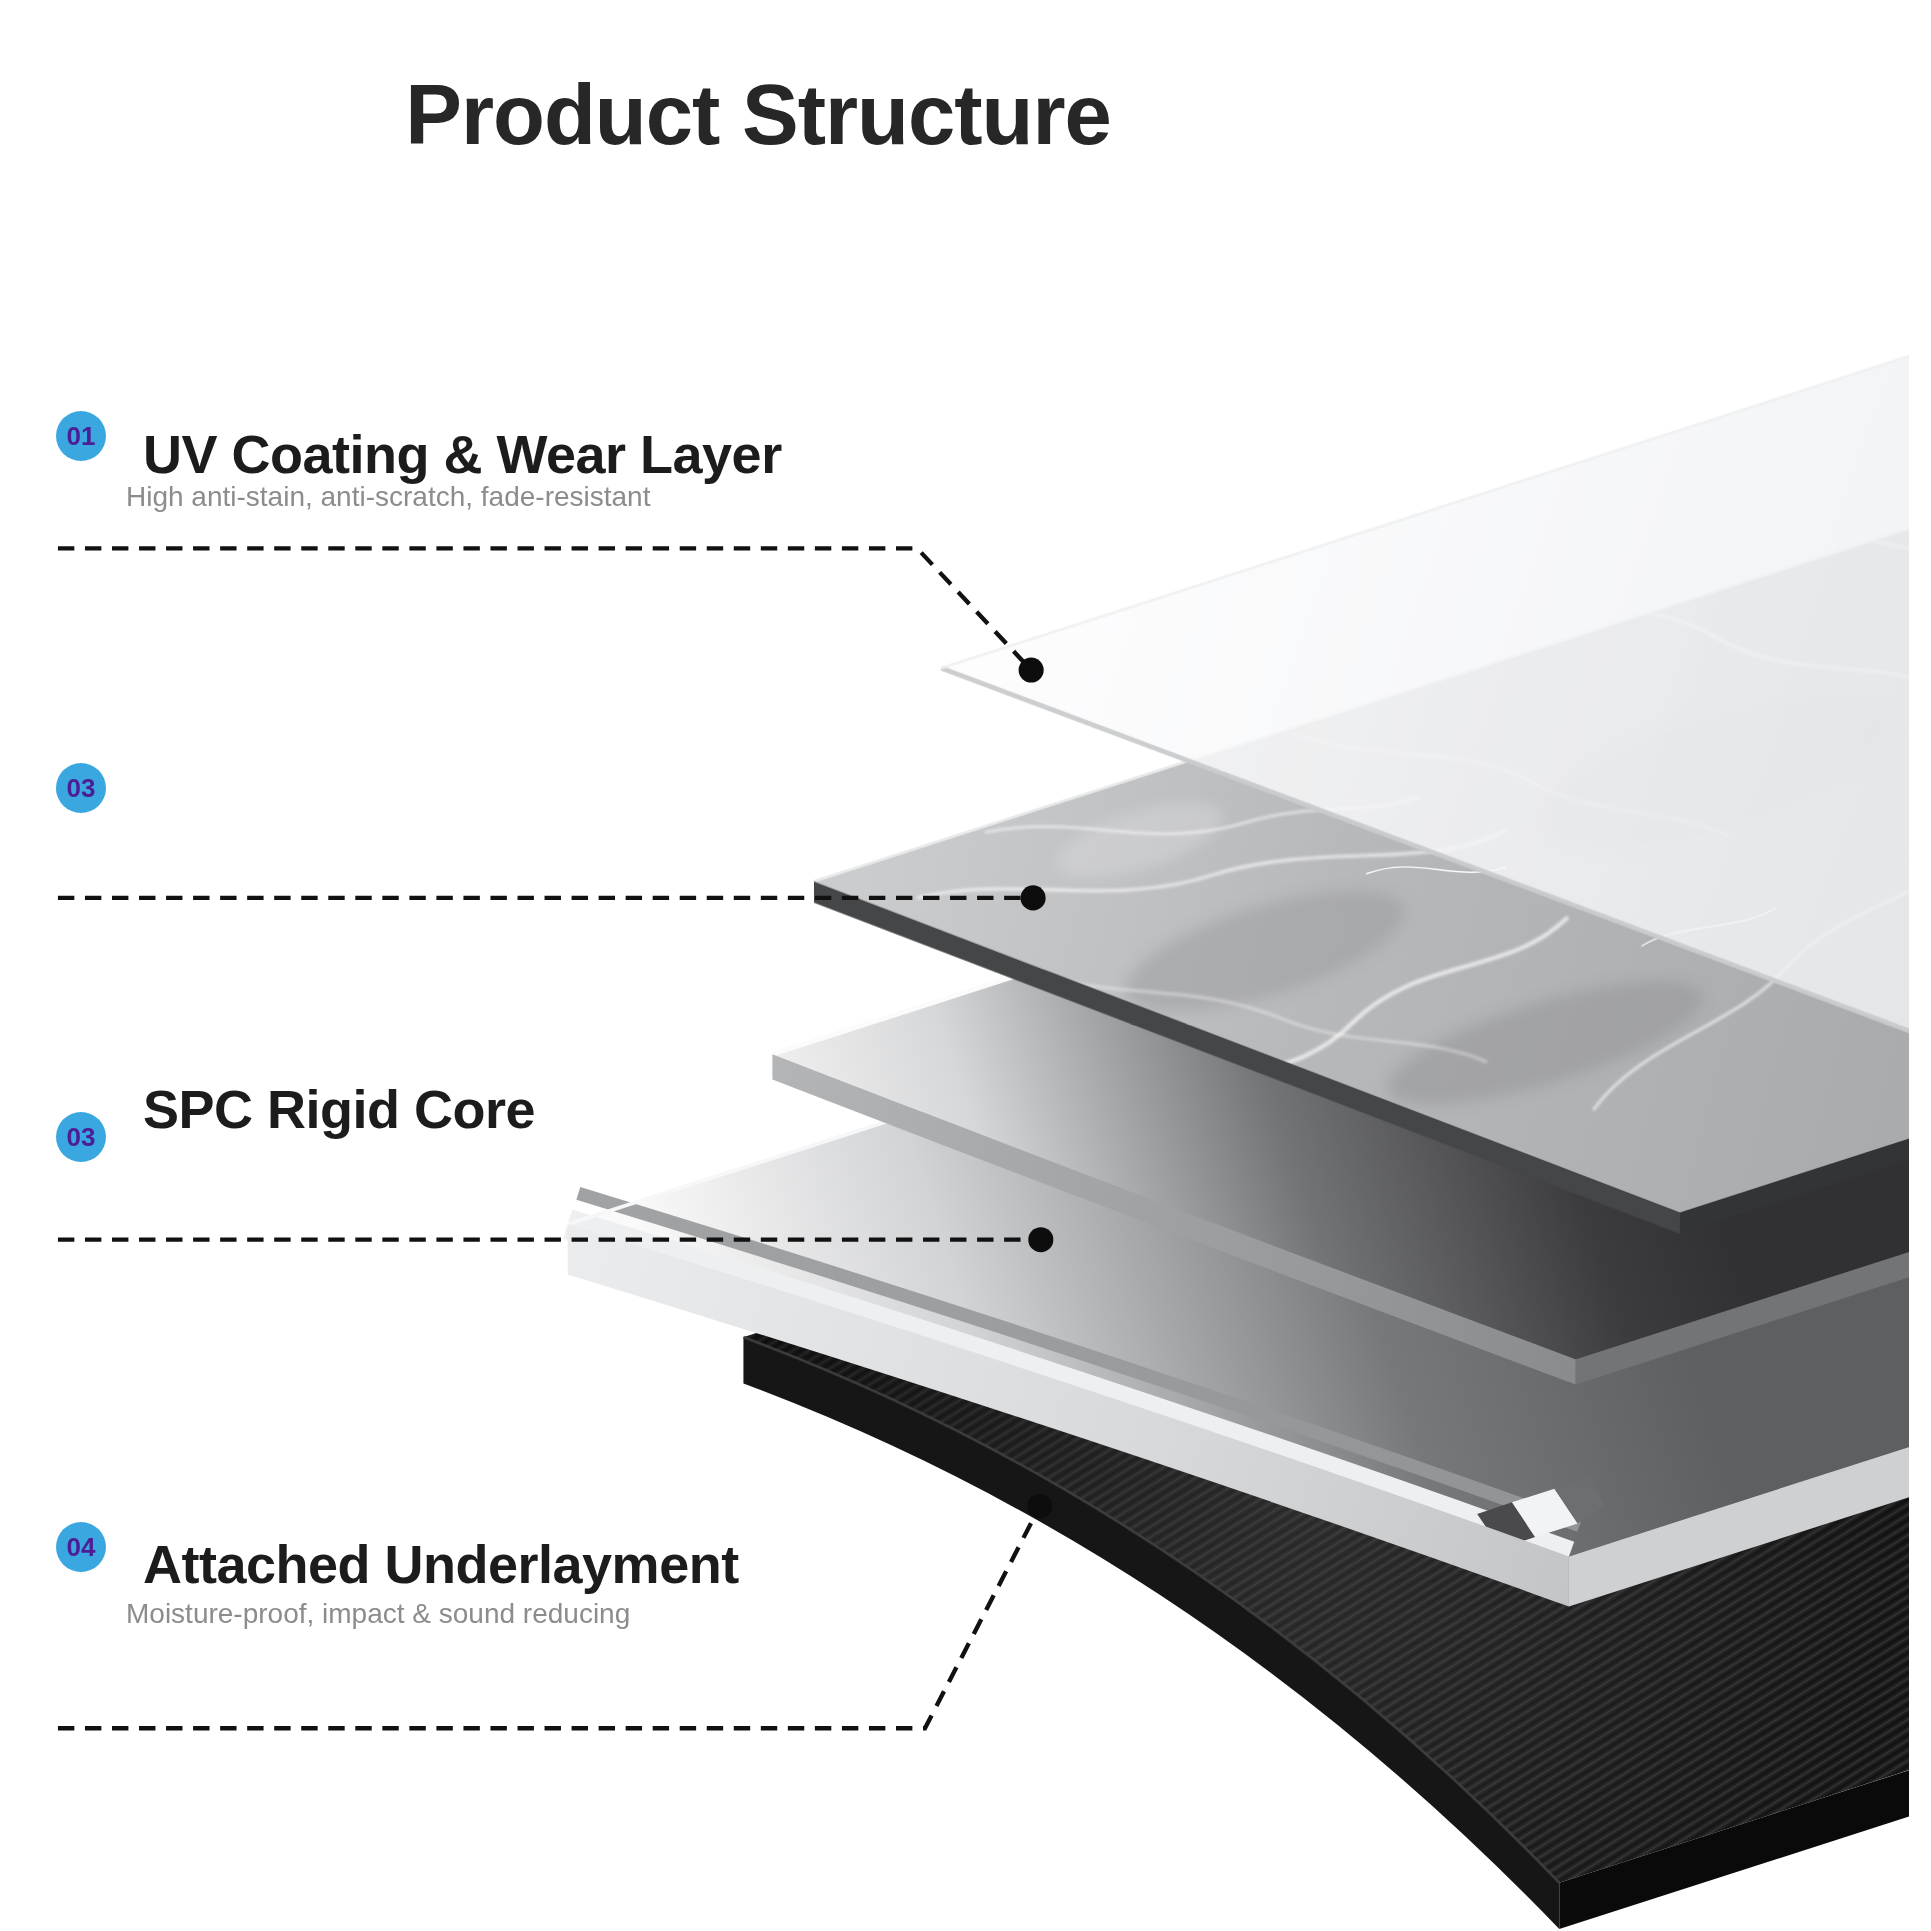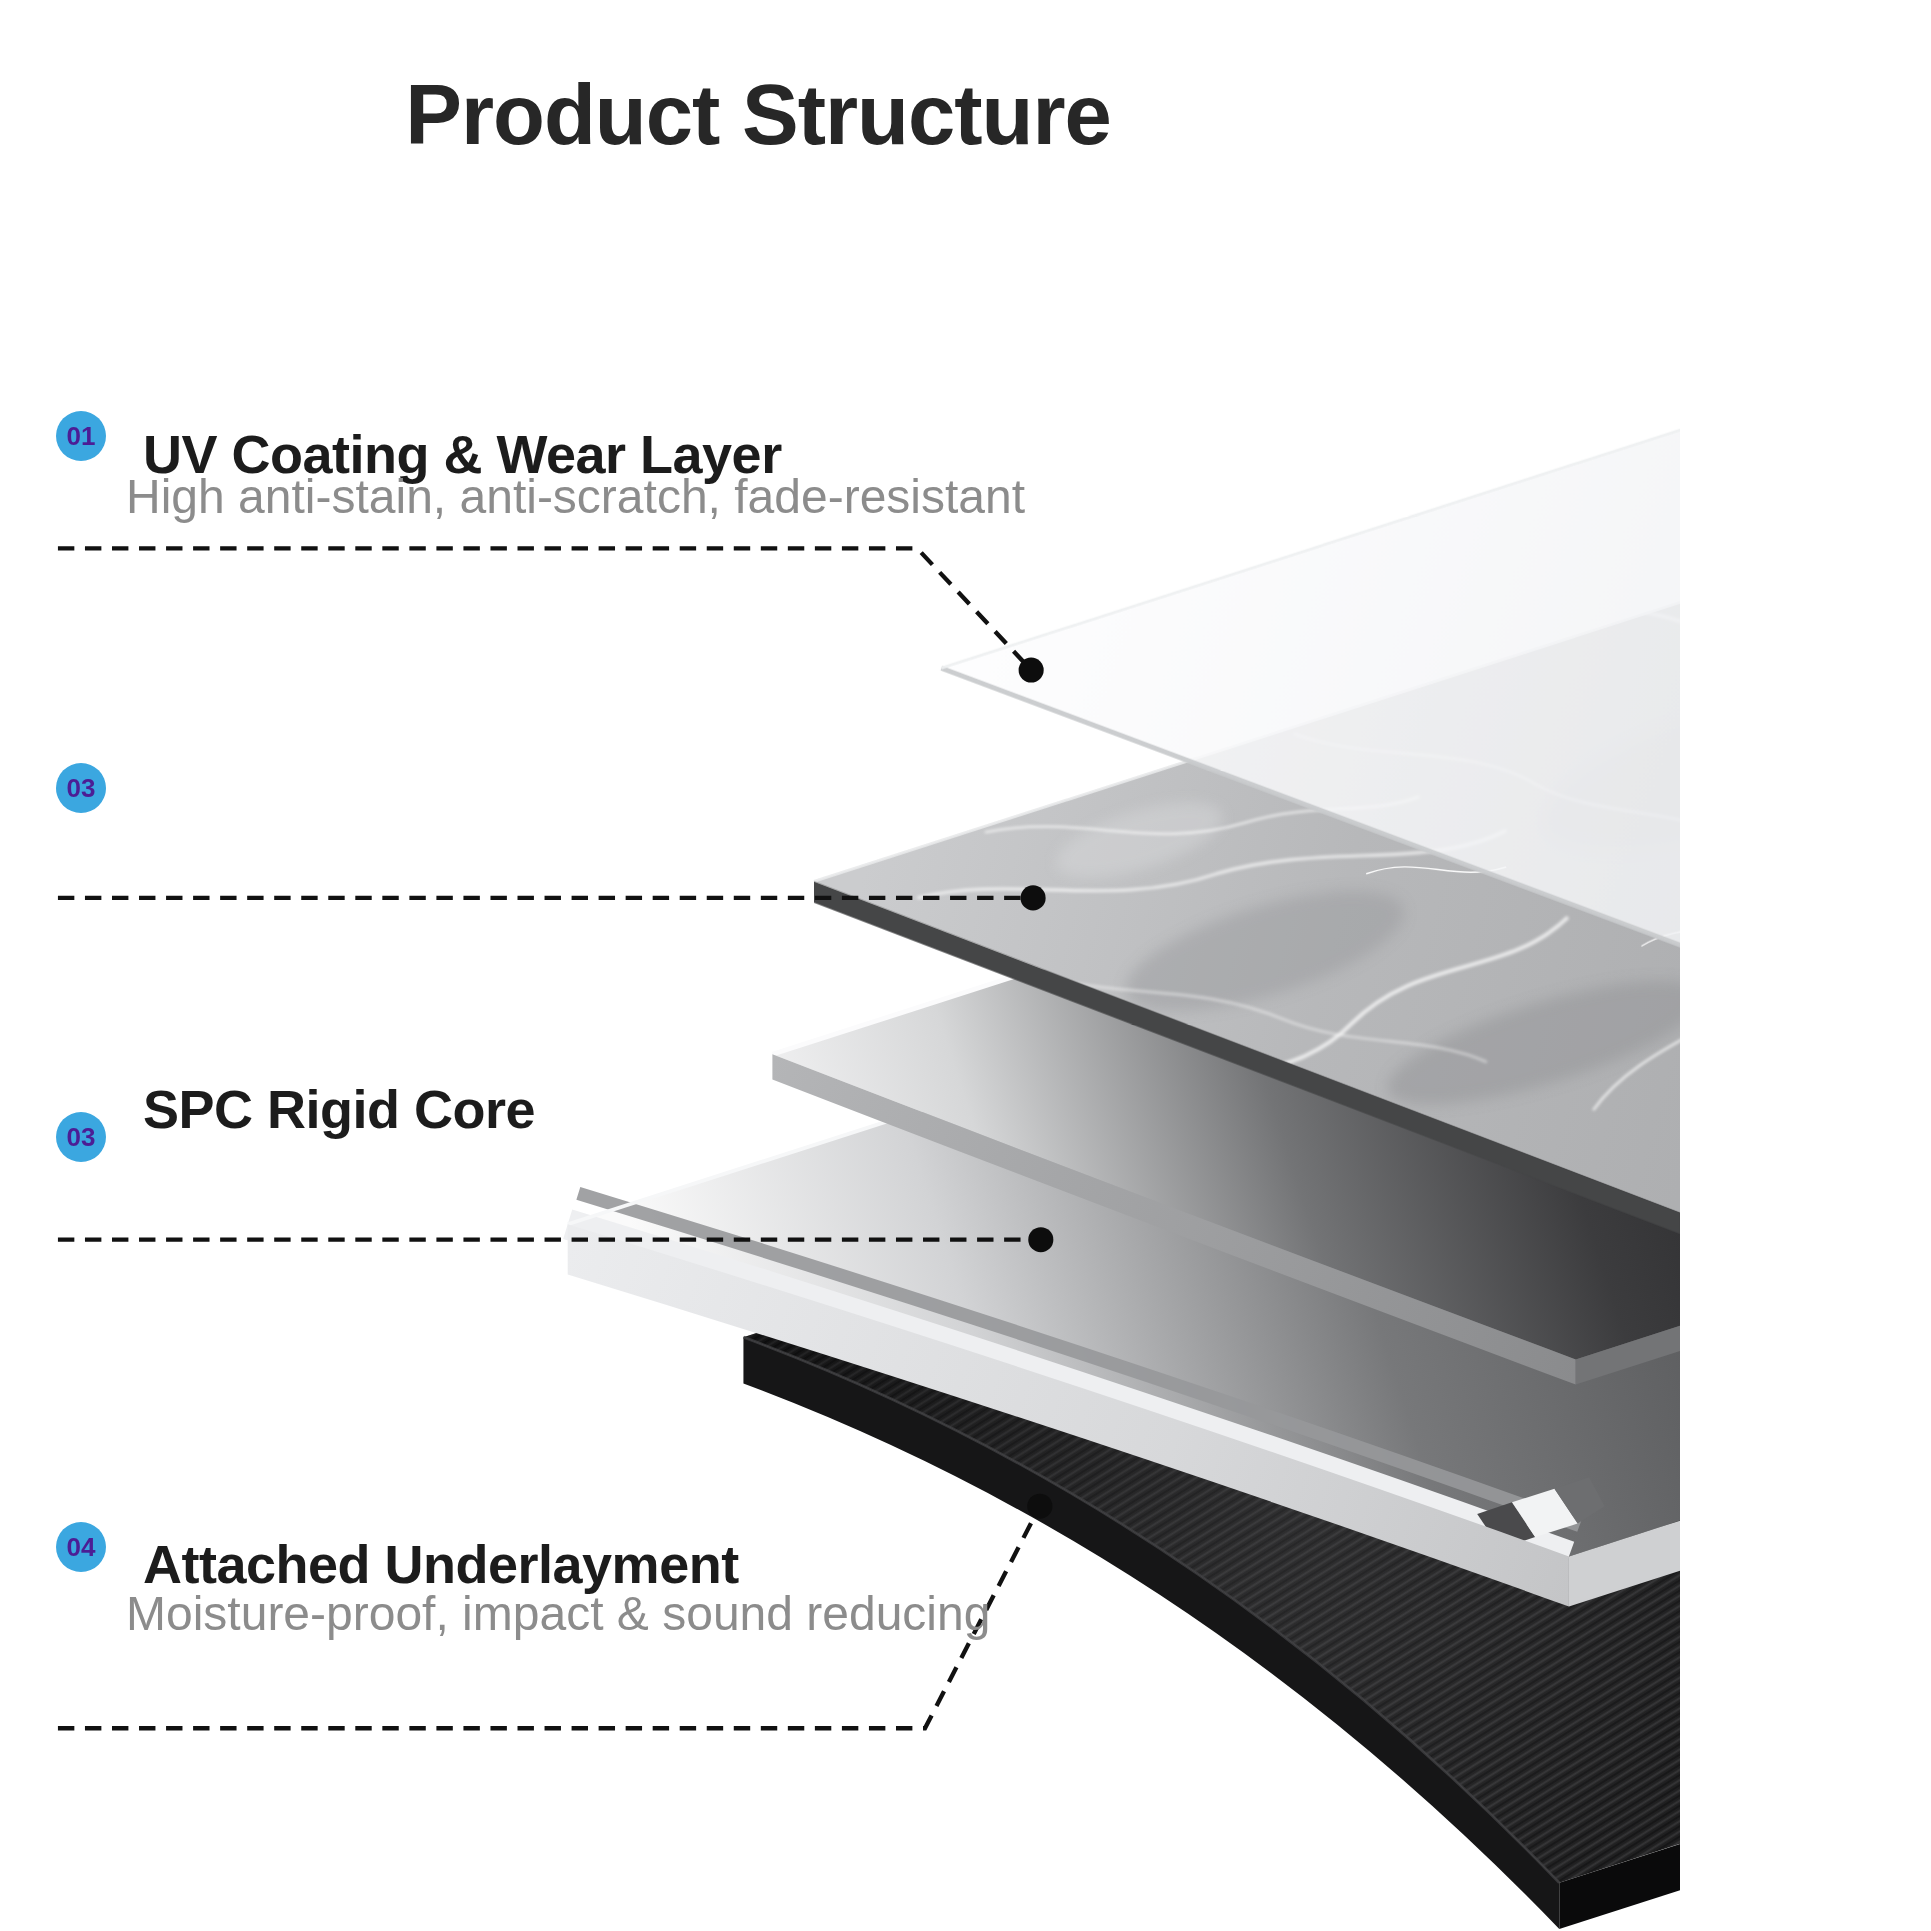--- a/index.html
+++ b/index.html
@@ -1,26 +1,26 @@
 <!DOCTYPE html>
 <html><head>
 <meta charset="utf-8">
 <style>
   html,body{margin:0;padding:0;background:#ffffff;}
-  #canvas{position:relative;width:1680px;height:1931px;background:#ffffff;overflow:hidden;
+  #canvas{position:relative;width:1909px;height:1931px;background:#ffffff;overflow:hidden;
           font-family:"Liberation Sans", sans-serif;}
   #diagram-svg{position:absolute;left:0;top:0;}
   .page-title{position:absolute;left:0;top:66px;width:1516px;text-align:center;
       font-size:85px;font-weight:bold;color:#272727;letter-spacing:-1px;}
   .badge{position:absolute;width:50px;height:50px;border-radius:50%;background:#3BA7E0;
       color:#4c1d95;font-size:26px;font-weight:bold;display:flex;align-items:center;
       justify-content:center;letter-spacing:0;}
   .co-title{position:absolute;left:126px;margin:17px;font-size:54px;font-weight:bold;
       color:#1c1c1c;line-height:64px;white-space:nowrap;letter-spacing:-0.5px;}
-  .co-desc{position:absolute;left:126px;margin:0;font-size:48px;font-weight:normal;
+  .co-desc{position:absolute;left:126px;margin:0;font-size:28px;font-weight:normal;
       color:#8c8c8c;line-height:54px;white-space:nowrap;}
   
   #badge-1{left:56px;top:411px;} #title-1{top:405px;} #desc-1{top:470px;}
   #badge-2{left:56px;top:763px;} #title-2{top:756px;} #desc-2{top:820px;}
   #badge-3{left:56px;top:1112px;} #title-3{top:1060px;} #desc-3{top:1170px;}
   #badge-4{left:56px;top:1522px;} #title-4{top:1515px;} #desc-4{top:1587px;}
 </style>
 </head>
 <body>
 

